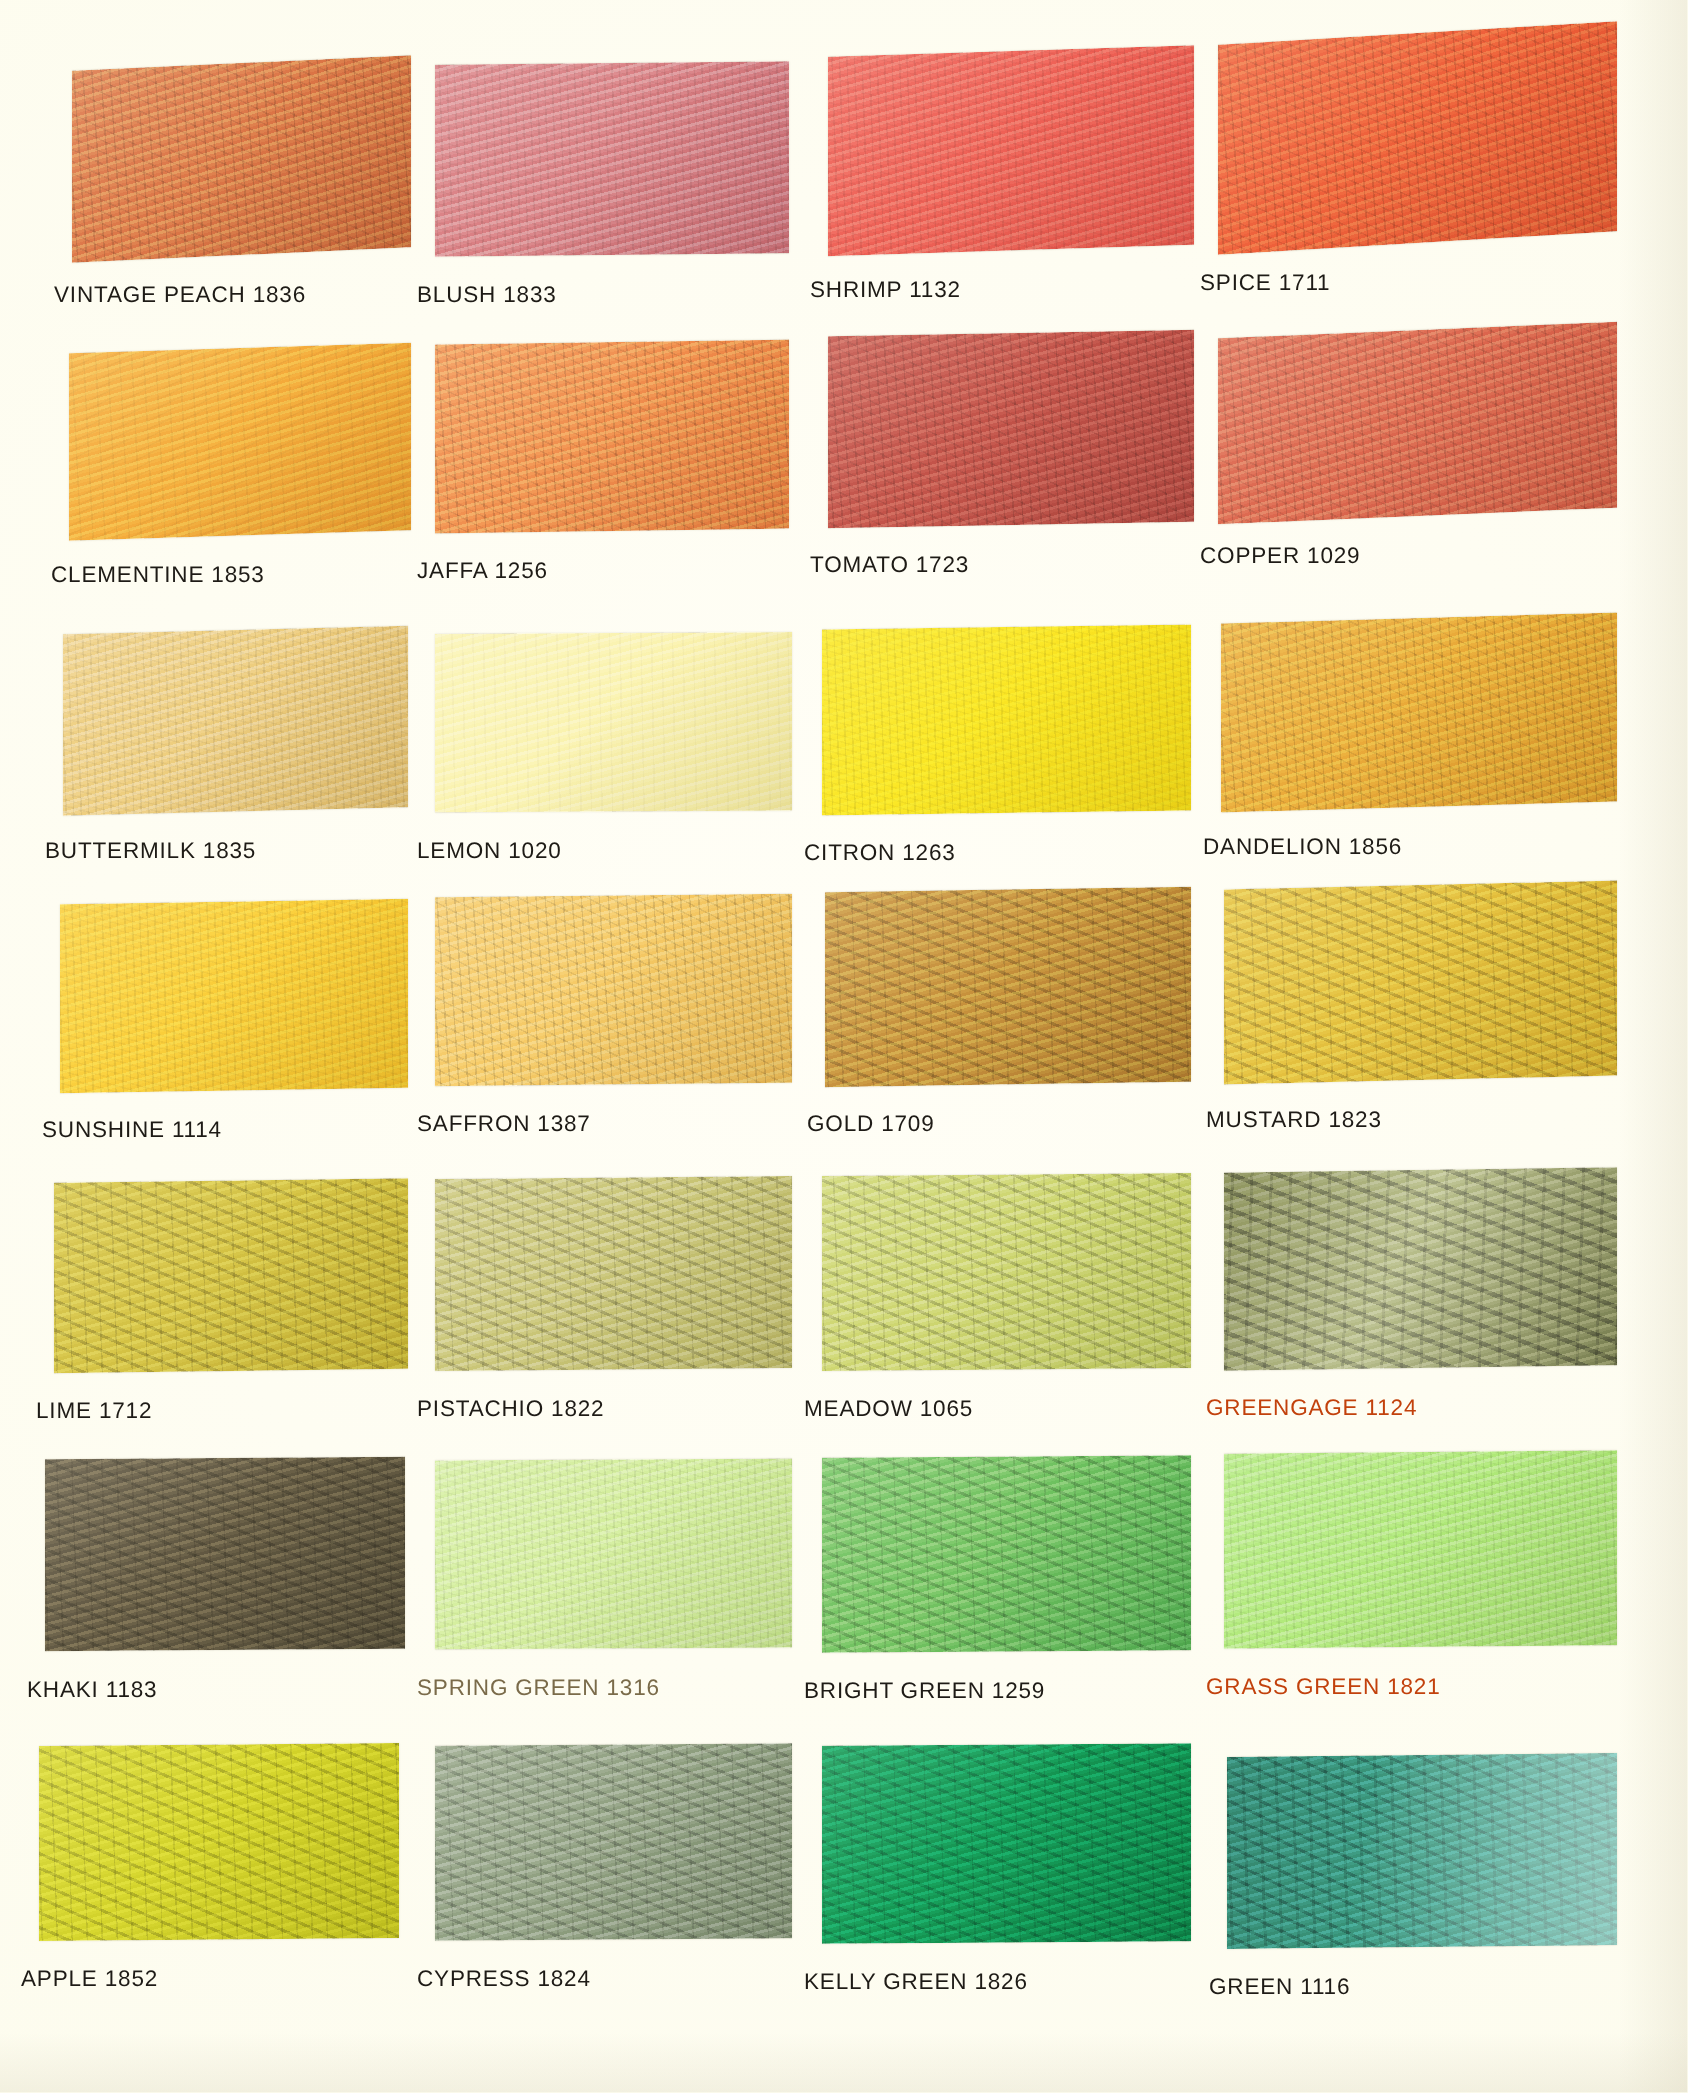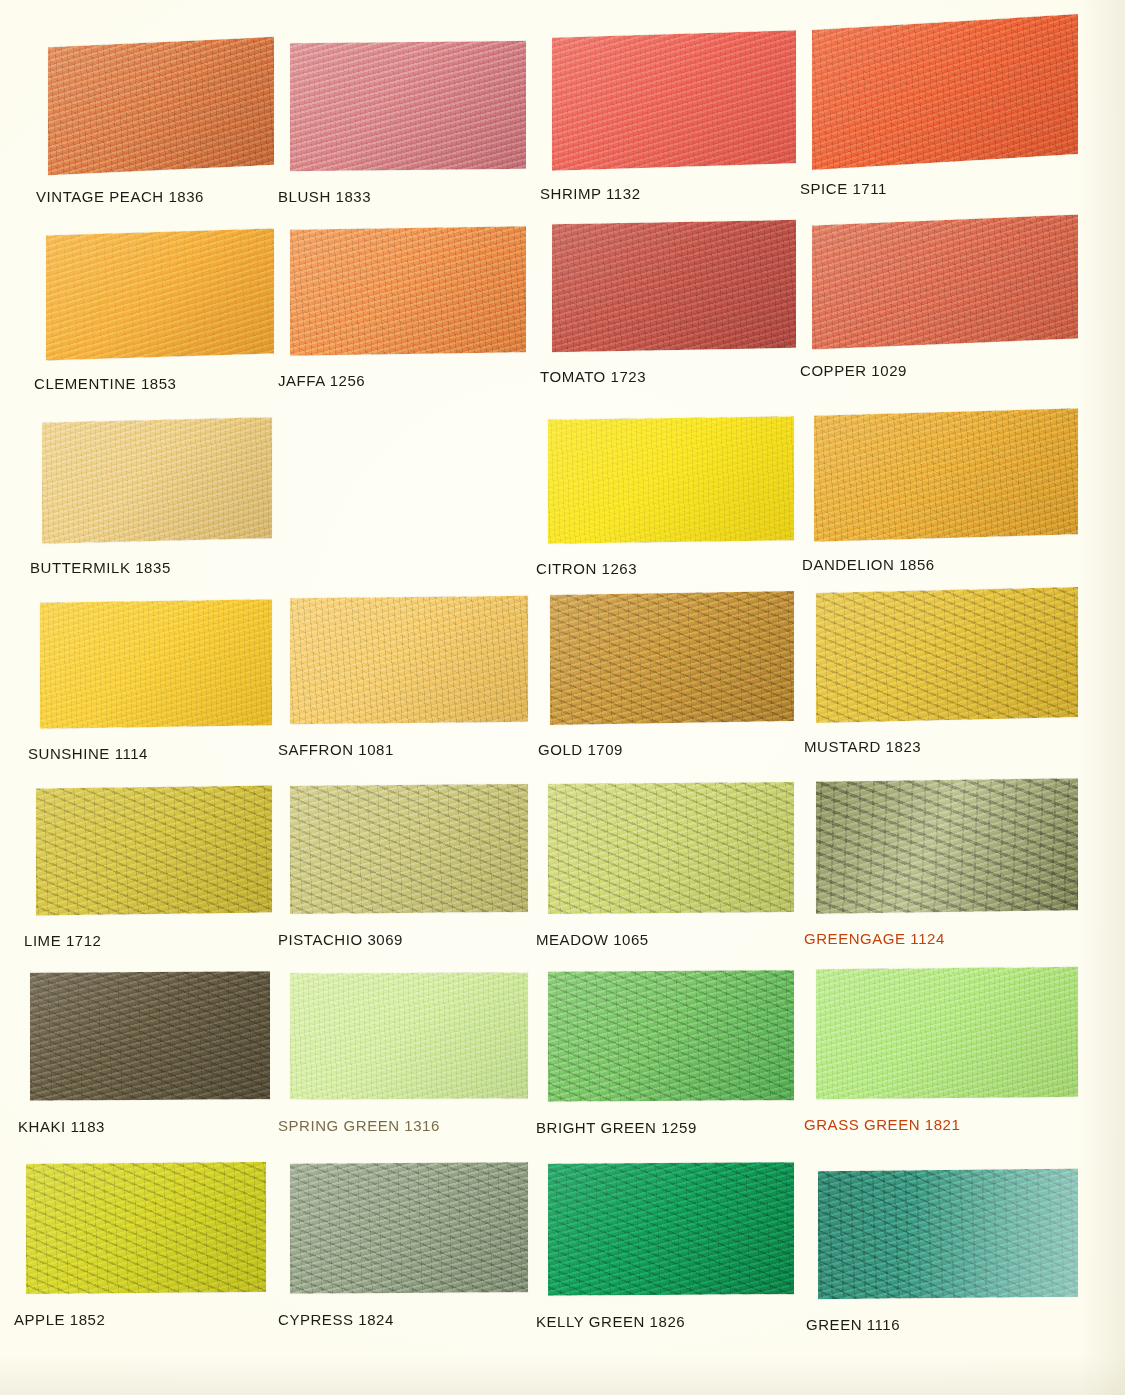--- a/index.html
+++ b/index.html
@@ -184,20 +184,29 @@
     </div>
     <div class="cell" style="left: 42px; top: 420px; width: 230px; height: 181px;">
       <div class="swatch" style="width: 230px; height: 121px; transform: skewY(-1.4deg);">
         <div class="base" style="background: linear-gradient(125deg, rgb(240, 210, 137) 0%, rgb(240, 210, 137) 42%, rgb(233, 198, 118) 100%);"></div>
         <div class="tex" style="background-image: repeating-linear-gradient(88deg, rgba(0, 0, 0, 0.16) 0px, rgba(0, 0, 0, 0.16) 1px, rgba(0, 0, 0, 0) 1px, rgba(0, 0, 0, 0) 3px, rgba(255, 255, 255, 0.26) 3px, rgba(255, 255, 255, 0.26) 4px, rgba(0, 0, 0, 0) 4px, rgba(0, 0, 0, 0) 5px), repeating-linear-gradient(16deg, rgba(0, 0, 0, 0.09) 0px, rgba(0, 0, 0, 0.09) 1px, rgba(0, 0, 0, 0) 1px, rgba(0, 0, 0, 0) 4px); opacity: 0.38;"></div>
         <div class="tex2"></div>
         <div class="shade" style="background: linear-gradient(140deg, rgba(255, 255, 255, 0.12) 0%, rgba(255, 255, 255, 0) 45%, rgba(0, 0, 0, 0.07) 100%);"></div>
       </div>
       <div class="label " style="left: -12px; top: 139px;">BUTTERMILK 1835</div>
     </div>
+    <div class="cell" style="left: 290px; top: 422px; width: 238px; height: 179px;">
+      <div class="swatch" style="width: 238px; height: 119px; transform: skewY(-0.3deg);">
+        <div class="base" style="background: linear-gradient(125deg, rgb(251, 244, 182) 0%, rgb(251, 244, 182) 42%, rgb(250, 240, 166) 100%);"></div>
+        <div class="tex" style="background-image: repeating-linear-gradient(89deg, rgba(0, 0, 0, 0.1) 0px, rgba(0, 0, 0, 0.1) 1px, rgba(0, 0, 0, 0) 1px, rgba(0, 0, 0, 0) 4px, rgba(255, 255, 255, 0.2) 4px, rgba(255, 255, 255, 0.2) 5px, rgba(0, 0, 0, 0) 5px, rgba(0, 0, 0, 0) 7px); opacity: 0.22;"></div>
+        <div class="tex2"></div>
+        <div class="shade" style="background: linear-gradient(140deg, rgba(255, 255, 255, 0.12) 0%, rgba(255, 255, 255, 0) 45%, rgba(0, 0, 0, 0.07) 100%);"></div>
+      </div>
+      <div class="label " style="left: -12px; top: 137px;">LEMON 1020</div>
+    </div>
     <div class="cell" style="left: 548px; top: 418px; width: 246px; height: 184px;">
       <div class="swatch" style="width: 246px; height: 124px; transform: skewY(-0.8deg);">
         <div class="base" style="background: linear-gradient(125deg, rgb(251, 232, 39) 0%, rgb(251, 232, 39) 42%, rgb(250, 223, 24) 100%);"></div>
         <div class="tex" style="background-image: repeating-linear-gradient(88deg, rgba(0, 0, 0, 0.16) 0px, rgba(0, 0, 0, 0.16) 1px, rgba(0, 0, 0, 0) 1px, rgba(0, 0, 0, 0) 3px, rgba(255, 255, 255, 0.26) 3px, rgba(255, 255, 255, 0.26) 4px, rgba(0, 0, 0, 0) 4px, rgba(0, 0, 0, 0) 5px), repeating-linear-gradient(16deg, rgba(0, 0, 0, 0.09) 0px, rgba(0, 0, 0, 0.09) 1px, rgba(0, 0, 0, 0) 1px, rgba(0, 0, 0, 0) 4px); opacity: 0.38;"></div>
         <div class="tex2"></div>
         <div class="shade" style="background: linear-gradient(140deg, rgba(255, 255, 255, 0.12) 0%, rgba(255, 255, 255, 0) 45%, rgba(0, 0, 0, 0.07) 100%);"></div>
       </div>
       <div class="label " style="left: -12px; top: 142px;">CITRON 1263</div>
     </div>
     <div class="cell" style="left: 814px; top: 412px; width: 264px; height: 186px;">
@@ -218,21 +227,21 @@
       </div>
       <div class="label " style="left: -12px; top: 144px;">SUNSHINE 1114</div>
     </div>
     <div class="cell" style="left: 290px; top: 597px; width: 238px; height: 186px;">
       <div class="swatch" style="width: 238px; height: 126px; transform: skewY(-0.6deg);">
         <div class="base" style="background: linear-gradient(125deg, rgb(247, 207, 112) 0%, rgb(247, 207, 112) 42%, rgb(242, 194, 92) 100%);"></div>
         <div class="tex" style="background-image: repeating-linear-gradient(86deg, rgba(0, 0, 0, 0.2) 0px, rgba(0, 0, 0, 0.2) 1px, rgba(0, 0, 0, 0) 1px, rgba(0, 0, 0, 0) 3px, rgba(255, 255, 255, 0.3) 3px, rgba(255, 255, 255, 0.3) 4px, rgba(0, 0, 0, 0) 4px, rgba(0, 0, 0, 0) 6px), repeating-linear-gradient(28deg, rgba(0, 0, 0, 0.15) 0px, rgba(0, 0, 0, 0.15) 1px, rgba(0, 0, 0, 0) 1px, rgba(0, 0, 0, 0) 3px, rgba(255, 255, 255, 0.25) 3px, rgba(255, 255, 255, 0.25) 4px, rgba(0, 0, 0, 0) 4px, rgba(0, 0, 0, 0) 7px); opacity: 0.55;"></div>
         <div class="tex2"></div>
         <div class="shade" style="background: linear-gradient(140deg, rgba(255, 255, 255, 0.12) 0%, rgba(255, 255, 255, 0) 45%, rgba(0, 0, 0, 0.07) 100%);"></div>
       </div>
-      <div class="label " style="left: -12px; top: 144px;">SAFFRON 1081</div>
+      <div class="label " style="left: -12px; top: 144px;">SAFFRON 1387</div>
     </div>
     <div class="cell" style="left: 550px; top: 593px; width: 244px; height: 190px;">
       <div class="swatch" style="width: 244px; height: 130px; transform: skewY(-0.9deg);">
         <div class="base" style="background: linear-gradient(125deg, rgb(204, 154, 66) 0%, rgb(204, 154, 66) 42%, rgb(189, 138, 53) 100%);"></div>
         <div class="tex" style="background-image: repeating-linear-gradient(24deg, rgba(0, 0, 0, 0.26) 0px, rgba(0, 0, 0, 0.26) 2px, rgba(0, 0, 0, 0) 2px, rgba(0, 0, 0, 0) 4px, rgba(255, 255, 255, 0.38) 4px, rgba(255, 255, 255, 0.38) 6px, rgba(0, 0, 0, 0) 6px, rgba(0, 0, 0, 0) 9px), repeating-linear-gradient(88deg, rgba(0, 0, 0, 0.18) 0px, rgba(0, 0, 0, 0.18) 1px, rgba(0, 0, 0, 0) 1px, rgba(0, 0, 0, 0) 5px, rgba(255, 255, 255, 0.22) 5px, rgba(255, 255, 255, 0.22) 6px, rgba(0, 0, 0, 0) 6px, rgba(0, 0, 0, 0) 10px); opacity: 0.62;"></div>
         <div class="tex2"></div>
         <div class="shade" style="background: linear-gradient(140deg, rgba(255, 255, 255, 0.12) 0%, rgba(255, 255, 255, 0) 45%, rgba(0, 0, 0, 0.07) 100%);"></div>
       </div>
       <div class="label " style="left: -12px; top: 148px;">GOLD 1709</div>
     </div>
@@ -254,21 +263,21 @@
       </div>
       <div class="label " style="left: -12px; top: 145px;">LIME 1712</div>
     </div>
     <div class="cell" style="left: 290px; top: 785px; width: 238px; height: 188px;">
       <div class="swatch" style="width: 238px; height: 128px; transform: skewY(-0.5deg);">
         <div class="base" style="background: linear-gradient(125deg, rgb(207, 203, 130) 0%, rgb(207, 203, 130) 42%, rgb(197, 193, 112) 100%);"></div>
         <div class="tex" style="background-image: repeating-linear-gradient(24deg, rgba(0, 0, 0, 0.26) 0px, rgba(0, 0, 0, 0.26) 2px, rgba(0, 0, 0, 0) 2px, rgba(0, 0, 0, 0) 4px, rgba(255, 255, 255, 0.38) 4px, rgba(255, 255, 255, 0.38) 6px, rgba(0, 0, 0, 0) 6px, rgba(0, 0, 0, 0) 9px), repeating-linear-gradient(88deg, rgba(0, 0, 0, 0.18) 0px, rgba(0, 0, 0, 0.18) 1px, rgba(0, 0, 0, 0) 1px, rgba(0, 0, 0, 0) 5px, rgba(255, 255, 255, 0.22) 5px, rgba(255, 255, 255, 0.22) 6px, rgba(0, 0, 0, 0) 6px, rgba(0, 0, 0, 0) 10px); opacity: 0.62;"></div>
         <div class="tex2"></div>
         <div class="shade" style="background: linear-gradient(140deg, rgba(255, 255, 255, 0.12) 0%, rgba(255, 255, 255, 0) 45%, rgba(0, 0, 0, 0.07) 100%);"></div>
       </div>
-      <div class="label " style="left: -12px; top: 146px;">PISTACHIO 3069</div>
+      <div class="label " style="left: -12px; top: 146px;">PISTACHIO 1822</div>
     </div>
     <div class="cell" style="left: 548px; top: 783px; width: 246px; height: 190px;">
       <div class="swatch" style="width: 246px; height: 130px; transform: skewY(-0.5deg);">
         <div class="base" style="background: linear-gradient(125deg, rgb(210, 218, 122) 0%, rgb(210, 218, 122) 42%, rgb(200, 209, 104) 100%);"></div>
         <div class="tex" style="background-image: repeating-linear-gradient(24deg, rgba(0, 0, 0, 0.26) 0px, rgba(0, 0, 0, 0.26) 2px, rgba(0, 0, 0, 0) 2px, rgba(0, 0, 0, 0) 4px, rgba(255, 255, 255, 0.38) 4px, rgba(255, 255, 255, 0.38) 6px, rgba(0, 0, 0, 0) 6px, rgba(0, 0, 0, 0) 9px), repeating-linear-gradient(88deg, rgba(0, 0, 0, 0.18) 0px, rgba(0, 0, 0, 0.18) 1px, rgba(0, 0, 0, 0) 1px, rgba(0, 0, 0, 0) 5px, rgba(255, 255, 255, 0.22) 5px, rgba(255, 255, 255, 0.22) 6px, rgba(0, 0, 0, 0) 6px, rgba(0, 0, 0, 0) 10px); opacity: 0.62;"></div>
         <div class="tex2"></div>
         <div class="shade" style="background: linear-gradient(140deg, rgba(255, 255, 255, 0.12) 0%, rgba(255, 255, 255, 0) 45%, rgba(0, 0, 0, 0.07) 100%);"></div>
       </div>
       <div class="label " style="left: -12px; top: 148px;">MEADOW 1065</div>
     </div>

